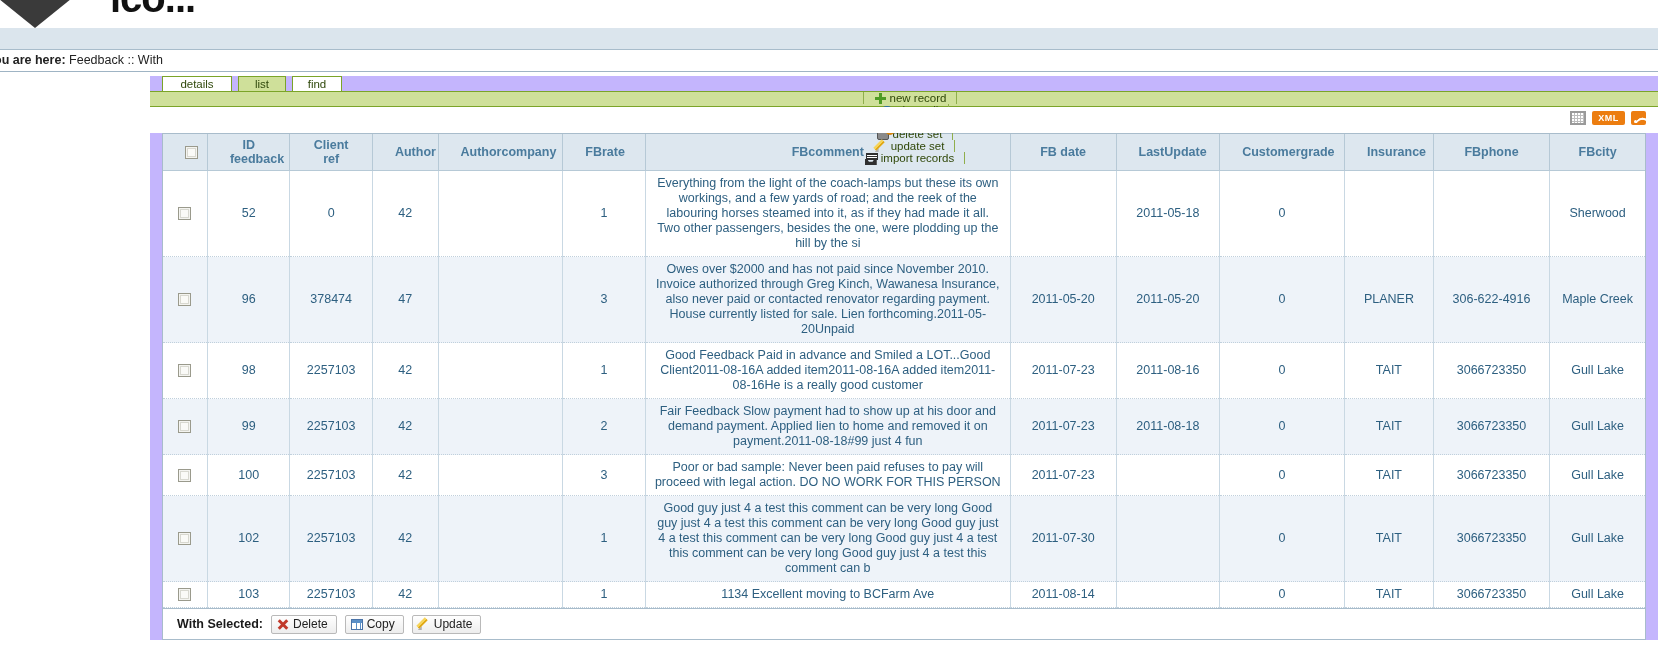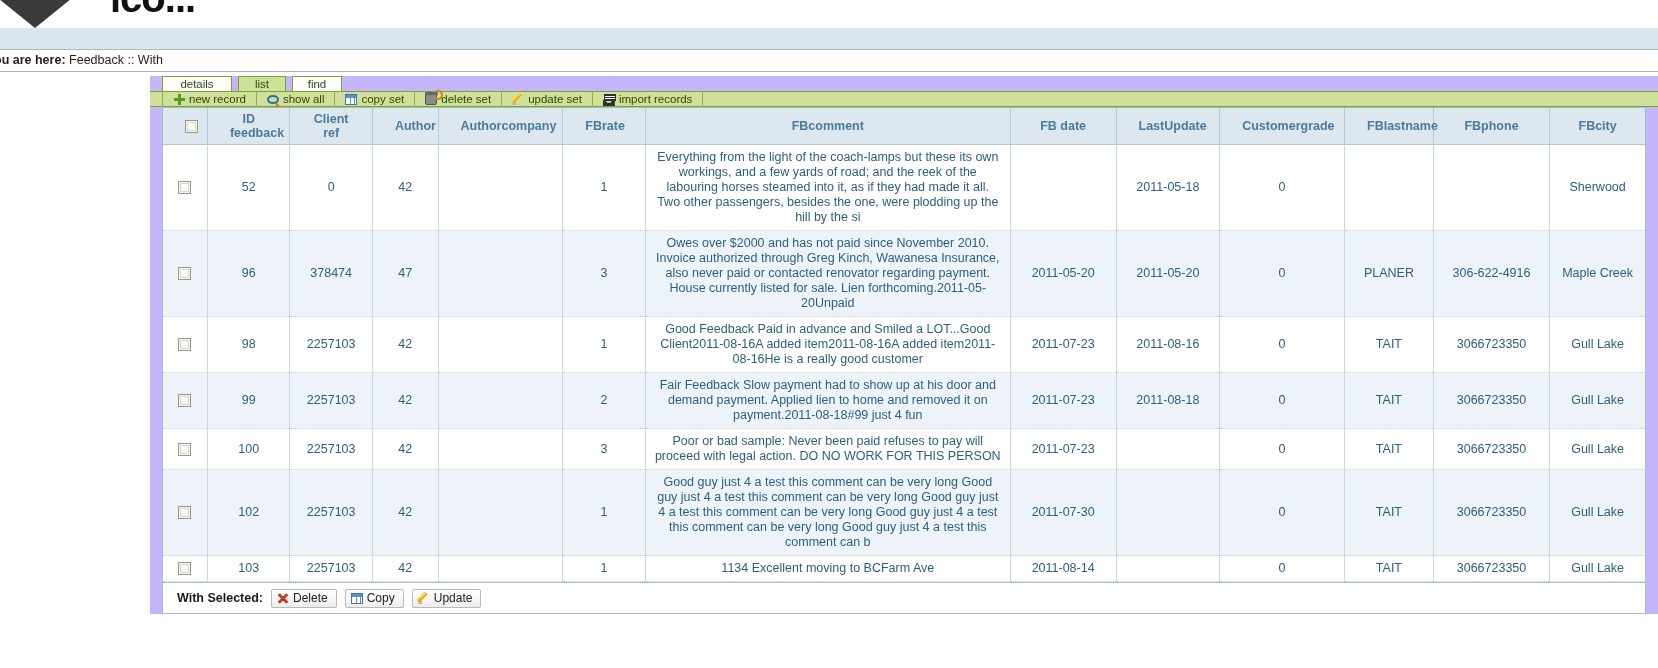--- a/index.html
+++ b/index.html
@@ -131,20 +131,21 @@
   
   .toolbar {
     height: 16px;
     background: #cfe09a;
     border-top: 1px solid #7ba428;
     border-bottom: 1px solid #7ba428;
     display: flex;
     align-items: center;
     padding-left: 12px;
     position: relative;
+    flex-direction: column;
   }
   .tb-item {
     display: flex;
     align-items: center;
     gap: 4px;
     height: 16px;
     padding: 0 10px;
     font-size: 11.5px;
     color: #2f4708;
     border-right: 1px solid #8fae4c;
@@ -468,20 +469,27 @@
       <div class="tb-item">
         <span class="tb-ico ico-pencil"></span>
         <span>update set</span>
       </div>
       <div class="tb-item">
         <span class="tb-ico ico-import"></span>
         <span>import records</span>
       </div>
     </div>
 
+    <div class="exportbar">
+      <div class="export-icons">
+        <div class="exp-grid"></div>
+        <div class="exp-xml">XML</div>
+        <div class="exp-rss"></div>
+      </div>
+    </div>
 
     <div class="tablewrap">
       <table class="grid">
         <colgroup>
           <col style="width:42px">
             <col style="width:78px">
             <col style="width:78px">
           <col style="width:62px">
             <col style="width:118px">
             <col style="width:78px">
@@ -500,21 +508,21 @@
             </th>
             <th>ID feedback</th>
             <th>Client ref</th>
             <th>Author</th>
             <th>Authorcompany</th>
             <th>FBrate</th>
             <th>FBcomment</th>
             <th>FB date</th>
             <th>LastUpdate</th>
             <th>Customergrade</th>
-            <th>FBlastname</th>
+            <th>Insurance</th>
             <th>FBphone</th>
             <th>FBcity</th>
           </tr>
         </thead>
         <tbody>
           <tr class="odd">
             <td><span class="chk"><span class="chk-inner"></span></span></td>
             <td class="num">52</td>
             <td class="num">0</td>
             <td class="num">42</td>

